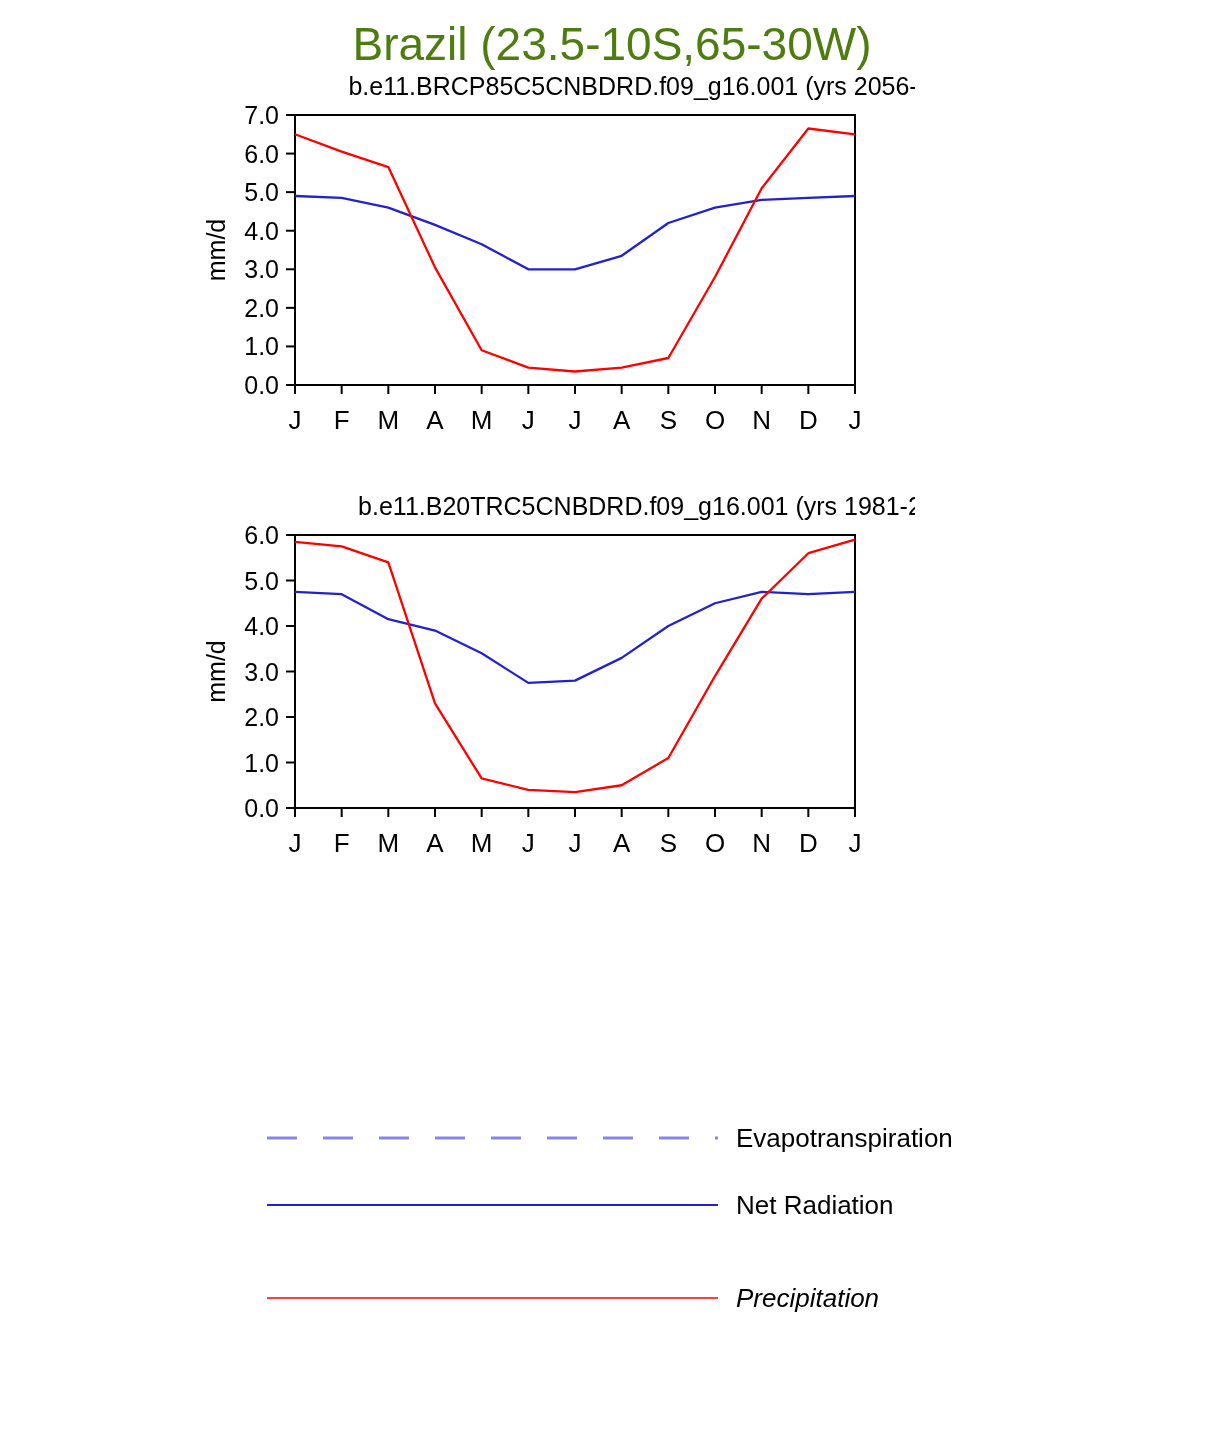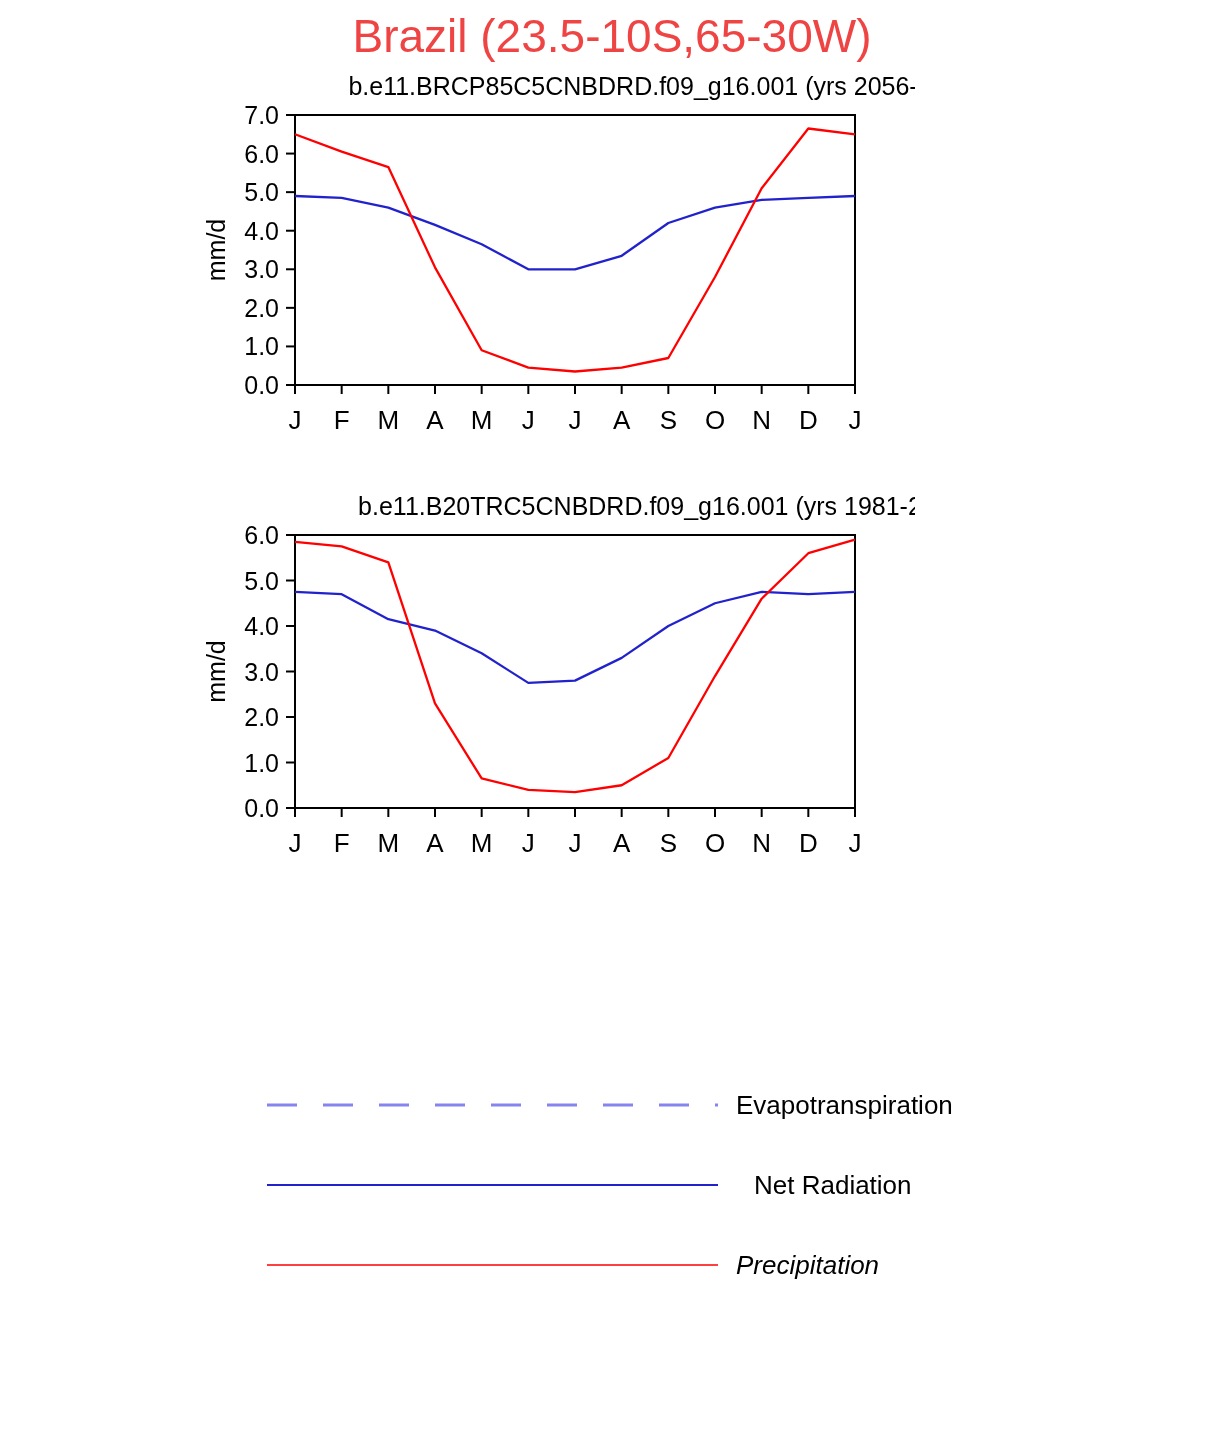--- a/index.html
+++ b/index.html
@@ -10,27 +10,27 @@
   }
   .page {
     position: relative;
     width: 1224px;
     height: 1440px;
     background: #ffffff;
     overflow: hidden;
   }
   .main-title {
     position: absolute;
-    top: 8px;
+    top: 16px;
     left: 0;
     width: 100%;
     text-align: center;
     font-size: 46px;
     line-height: 56px;
-    color: #ef4444;
+    color: #4d7c0f;
     white-space: nowrap;
   }
   svg.panel {
     position: absolute;
   }
   svg text {
     font-family: "Liberation Sans", sans-serif;
   }
   .legend {
     position: absolute;
@@ -38,20 +38,21 @@
     top: 1075px;
     width: 740px;
     height: 230px;
   }
   .legend-row {
     position: absolute;
     left: 0;
     height: 30px;
     display: flex;
     align-items: center;
+    margin-top: 33px;
   }
   .legend-label {
     margin-left: 16px;
     font-size: 26px;
     color: #000000;
     white-space: nowrap;
   }
 </style>
 </head>
 <body>
@@ -157,21 +158,21 @@
       <polyline points="100,61.82499999999999 146.66666666666666,66.375 193.33333333333331,82.29999999999998 240,223.35000000000002 286.66666666666663,298.425 333.33333333333337,309.8 380,312.075 426.6666666666667,305.25 473.3333333333333,277.95 520,196.05 566.6666666666667,118.70000000000002 613.3333333333334,73.20000000000002 660,59.55000000000001" fill="none" stroke="#ff0000" stroke-width="2.3" stroke-linejoin="round"></polyline>
     </svg>
 
   <div class="legend" id="legend">
       <div class="legend-row" style="top: 15px;">
         <svg width="455" height="30">
           <line x1="2" y1="15" x2="453" y2="15" stroke="#8585f0" stroke-width="3" stroke-dasharray="30 26"></line>
         </svg>
         <span class="legend-label">Evapotranspiration</span>
       </div>
-      <div class="legend-row" style="top: 95px; gap: 18px;">
+      <div class="legend-row" style="top: 82px;">
         <svg width="455" height="30">
           <line x1="2" y1="15" x2="453" y2="15" stroke="#2222cc" stroke-width="2"></line>
         </svg>
         <span class="legend-label">Net Radiation</span>
       </div>
       <div class="legend-row" style="top: 175px; font-style: italic;">
         <svg width="455" height="30">
           <line x1="2" y1="15" x2="453" y2="15" stroke="#ff0000" stroke-width="1.4"></line>
         </svg>
         <span class="legend-label">Precipitation</span>

